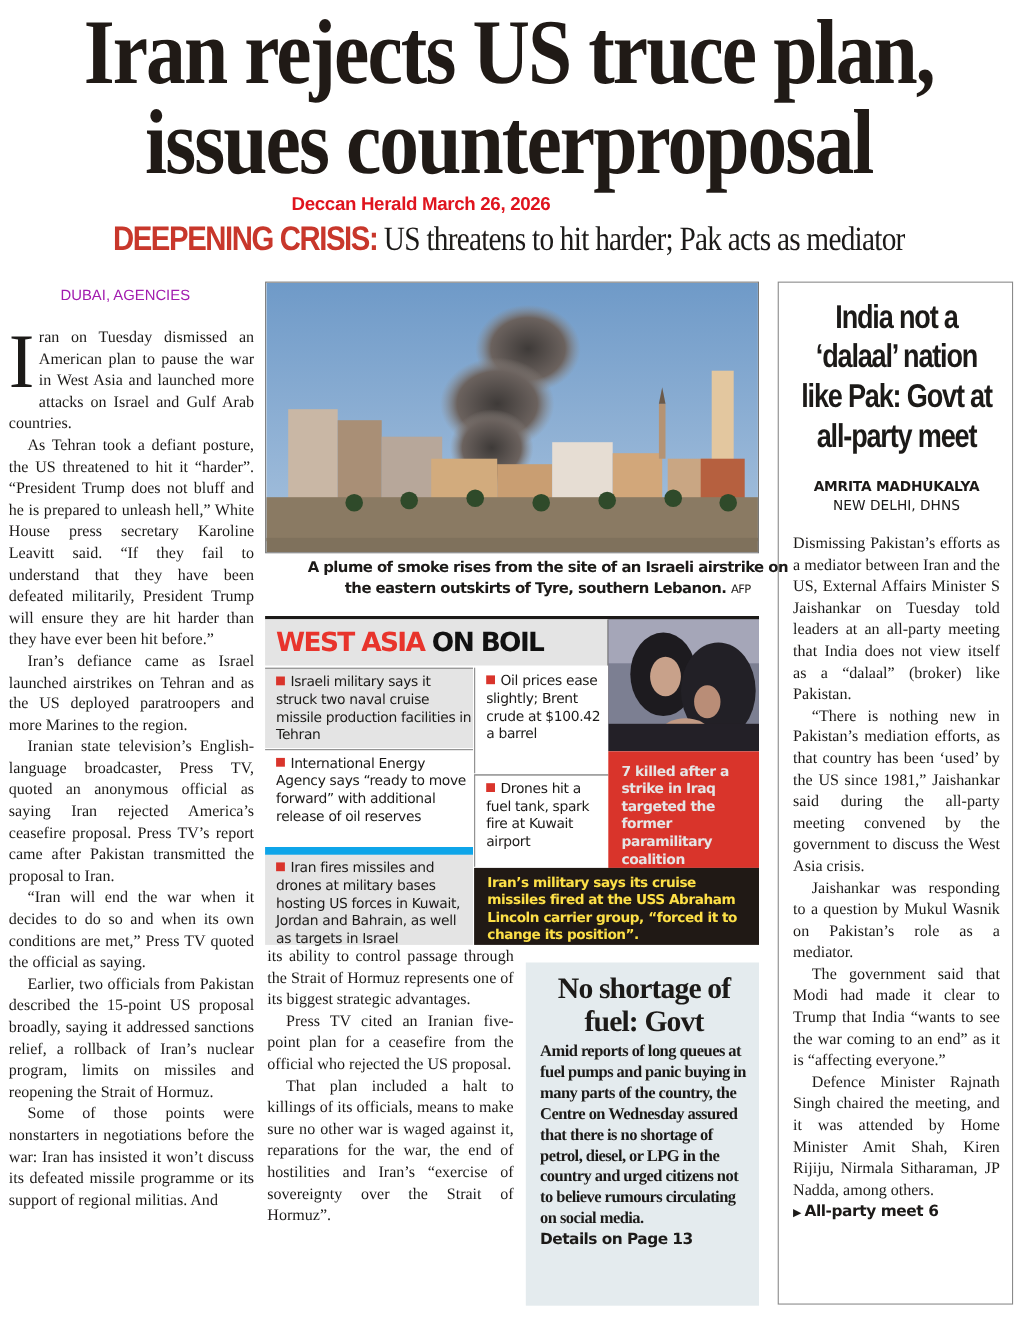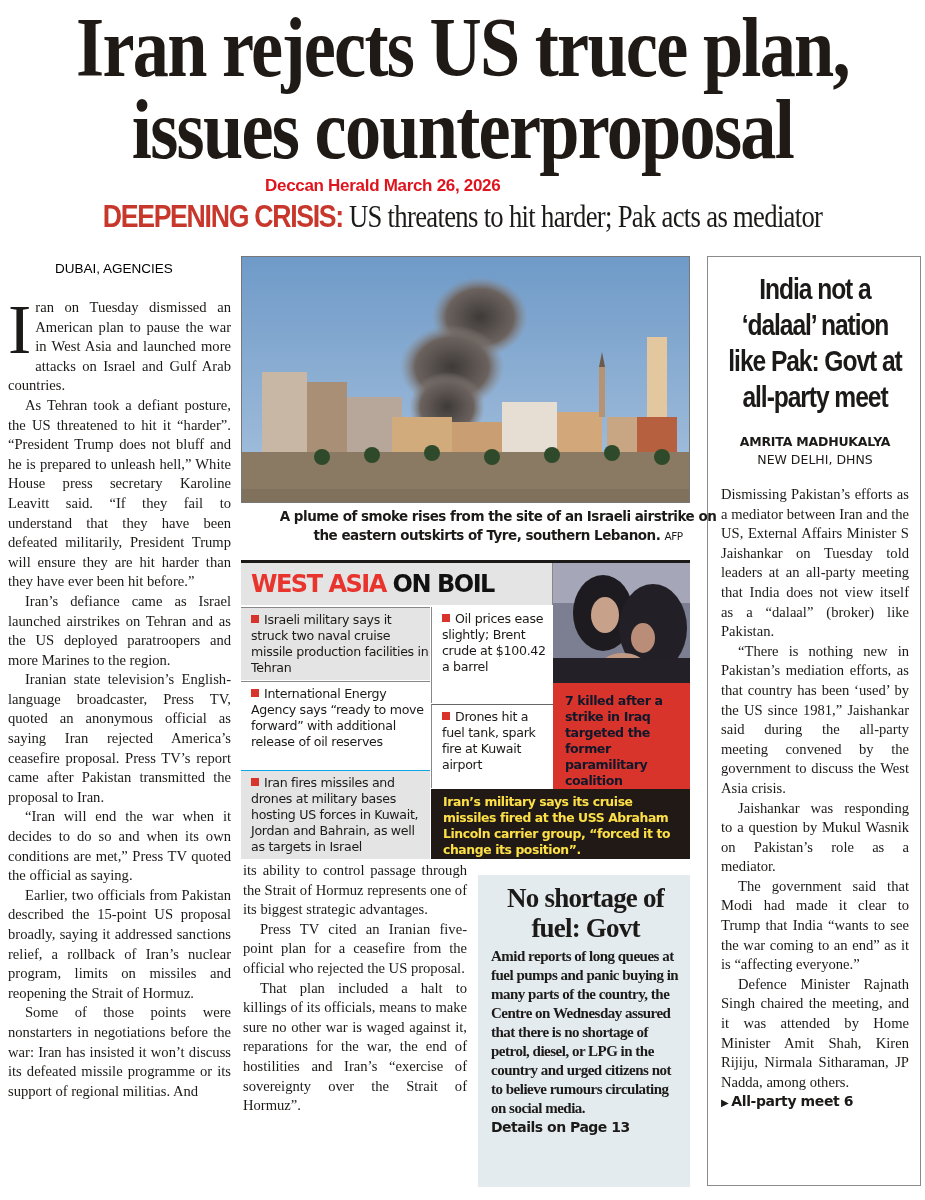--- a/index.html
+++ b/index.html
@@ -22,46 +22,46 @@
     font-size: 31px; line-height: 38px; white-space: nowrap;
     transform: scaleX(0.86); transform-origin: center; letter-spacing: -0.8px;
   }
   .subhead .kicker { font-family: "Liberation Sans", sans-serif; font-weight: bold; color: #c8372b; letter-spacing: -1.5px; }
   .subhead .deck { font-family: "Liberation Serif", serif; color: #1c1a18; }
 
   .col { position: absolute; font-size: 14.6px; line-height: 19.6px; text-align: justify; hyphens: manual; }
   .col p { text-indent: 17px; }
   .col p.first { text-indent: 0; }
   #col1 { left: 8px; top: 298px; width: 223px; }
-  .byline-place { position: absolute; left: 55px; top: 261px; font-family: "Liberation Sans", sans-serif; font-size: 13.5px; color: #000000; }
+  .byline-place { position: absolute; left: 55px; top: 261px; font-family: "Liberation Sans", sans-serif; font-size: 13.5px; color: #a21caf; }
   .dropcap {
     float: left; font-size: 70px; line-height: 56px; margin: 4px 4px 0 0; font-family: "Liberation Serif", serif; color: #1c1a18;
   }
 
   
   .photo { position: absolute; left: 241px; top: 256px; width: 449px; height: 247px; overflow: hidden; border: 1px solid #777; }
   .photo svg { display: block; }
   .caption { position: absolute; left: 242px; top: 507px; width: 448px; text-align: center; font-family: "DejaVu Sans", sans-serif; font-weight: bold; font-size: 13.5px; line-height: 19px; letter-spacing: -0.5px; color: #1c1a18; margin-left: 32px; }
   .caption .credit { font-weight: normal; font-size: 10.5px; }
 
   
   .boil { position: absolute; left: 241px; top: 560px; width: 449px; height: 298px; border-top: 3px solid #1c1a18; background: #fff; }
   .boil-title-bar { position: absolute; left: 0; top: 0; width: 312px; height: 42px; background: #e4e4e4; border-right: 1px solid #888; }
   .boil-title { position: absolute; left: 10px; top: 7px; font-family: "DejaVu Sans", sans-serif; font-weight: bold; font-size: 24px; letter-spacing: -1.5px; }
   .boil-title .red { color: #e8342c; }
   .boil-title .black { color: #111; }
   .bitem { position: absolute; font-family: "DejaVu Sans", sans-serif; font-size: 12.6px; line-height: 16px; color: #1c1a18; padding: 4px 0 0 10px; letter-spacing: -0.3px; }
   .bitem .sq { display: inline-block; width: 8px; height: 8px; background: #d9342b; margin-right: 5px; vertical-align: 1px; }
   #b1 { left: 0; top: 44px; width: 189px; height: 73px; background: #e4e4e4; border-top: 1px solid #888; }
   #b2 { left: 0; top: 118px; width: 189px; height: 88px; background: #fff; border-top: 1px solid #888; }
-  #b3 { left: 0; top: 207px; width: 189px; height: 89px; background: #e4e4e4; border-top: 1px solid #0ea5e9; }
+  #b3 { left: 0; top: 207px; width: 189px; height: 89px; background: #e4e4e4; border-top: 7px solid #0ea5e9; }
   #b4 { left: 190px; top: 44px; width: 122px; height: 96px; background: #fff; border-left: 1px solid #888; }
   #b5 { left: 190px; top: 141px; width: 122px; height: 84px; background: #fff; border-left: 1px solid #888; border-top: 1px solid #666; }
   .boil-photo { position: absolute; left: 312px; top: 0; width: 137px; height: 120px; overflow: hidden; background: #5a5560; }
-  .boil-red { position: absolute; left: 312px; top: 120px; width: 137px; height: 106px; background: #d9342b; color: #0f172a; font-family: "DejaVu Sans", sans-serif; font-weight: bold; font-size: 12.6px; line-height: 16px; padding: 10px 8px 0 12px; letter-spacing: -0.4px; }
+  .boil-red { position: absolute; left: 312px; top: 120px; width: 137px; height: 106px; background: #d9342b; color: #e5e5e5; font-family: "DejaVu Sans", sans-serif; font-weight: bold; font-size: 12.6px; line-height: 16px; padding: 10px 8px 0 12px; letter-spacing: -0.4px; }
   .boil-dark { position: absolute; left: 190px; top: 226px; width: 259px; height: 70px; background: #201915; color: #fde047; font-family: "DejaVu Sans", sans-serif; font-weight: bold; font-size: 12.4px; line-height: 16px; padding: 5px 8px 0 12px; letter-spacing: -0.4px; }
 
   #col2 { left: 243px; top: 861px; width: 224px; }
   .jump { font-family: "DejaVu Sans", sans-serif; font-weight: bold; font-size: 14px; text-indent: 0 !important; letter-spacing: -0.4px; }
   .jump .tri { font-size: 10px; margin-right: 3px; }
 
   
   .fuel { position: absolute; left: 478px; top: 875px; width: 212px; height: 312px; background: #e4ebee; padding: 8px 10px 0 13px; }
   .fuel-title { text-align: center; font-family: "Liberation Serif", serif; font-weight: bold; font-size: 27px; line-height: 30px; letter-spacing: -0.8px; color: #1c1a18; }
   .fuel-body { margin-top: 4px; font-family: "Liberation Serif", serif; font-weight: bold; font-size: 15px; line-height: 19px; color: #1c1a18; letter-spacing: -0.5px; }

